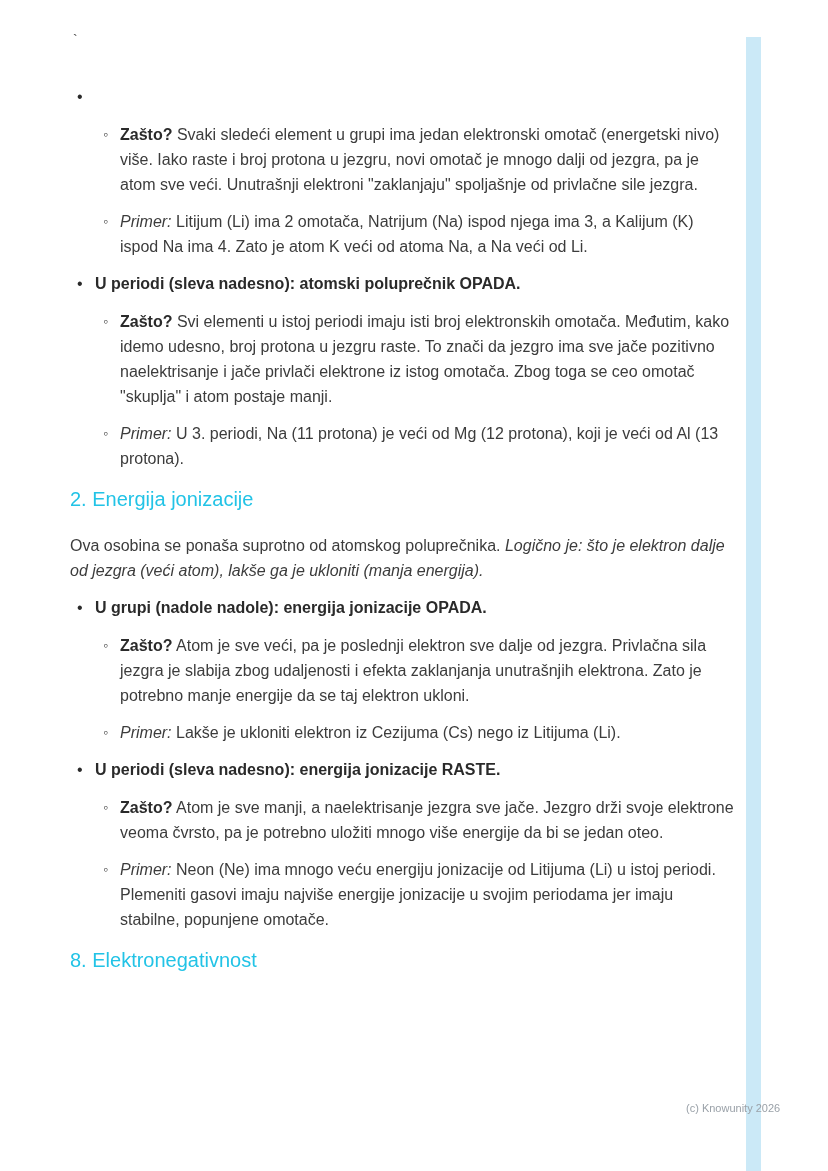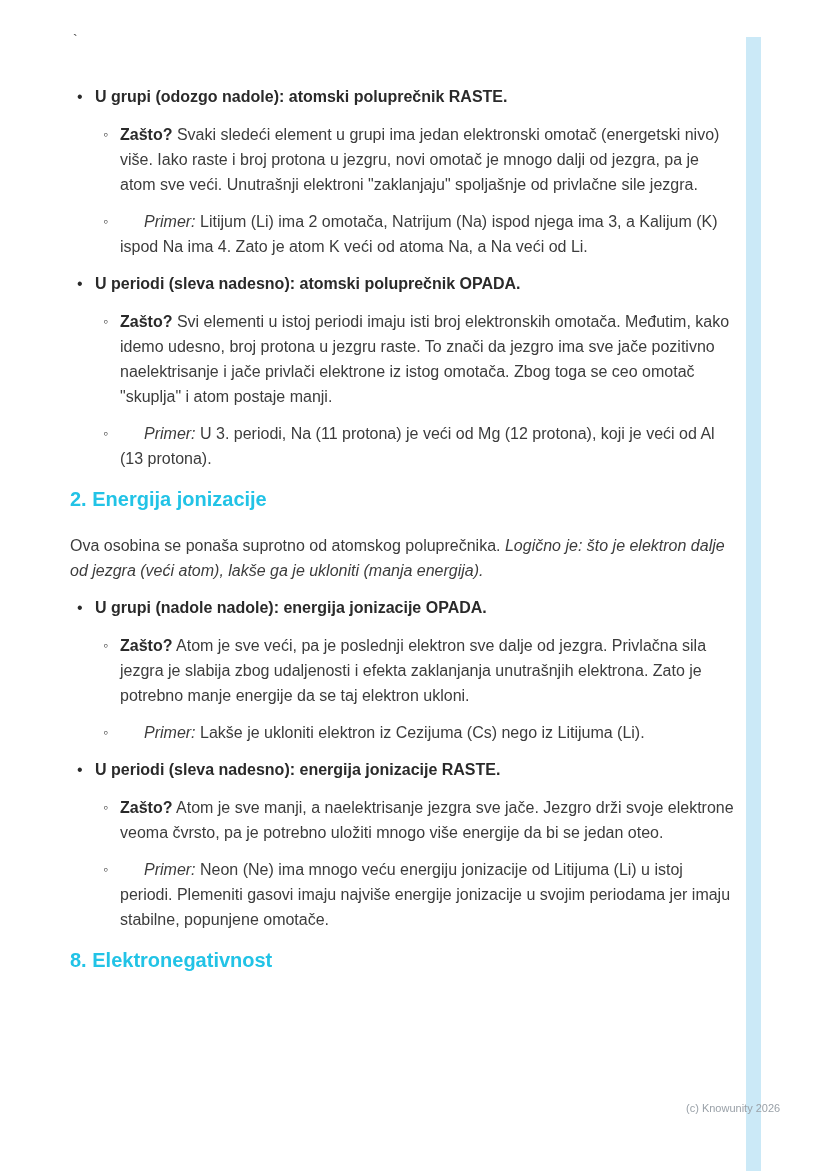--- a/index.html
+++ b/index.html
@@ -38,44 +38,43 @@
 
   .l1 { display: flex; margin-bottom: 13px; }
   .m1 { flex: none; width: 25px; padding-left: 7px; color: #2a2a2a; }
   .t1 { font-weight: bold; color: #2a2a2a; }
 
   .l2 { display: flex; margin-left: 33px; margin-bottom: 12px; }
   .m2 { flex: none; width: 17px; font-size: 14px; color: #3c3c3c; }
   .t2 { width: 616px; }
 
   .lb { font-weight: bold; color: #2a2a2a; }
-  .li { font-style: italic; margin-left: 24px; }
+  .li { font-style: italic; }
 
   .h2 {
-    font-size: 20px; line-height: 28px; font-weight: bold;
+    font-size: 20px; line-height: 28px; font-weight: normal;
     color: #22c3e6;
     margin-top: 14px; margin-bottom: 20px;
   }
   .para { margin-bottom: 12px; width: 666px; }
   .it { font-style: italic; }
 </style>
 </head>
 <body>
 
 <div class="page">
 
   <span class="stray">`</span>
 
   <div class="side-bar"></div>
 
   <div class="content">
 
     <div class="l1">
       <span class="m1">•</span>
-      <p class="t1">U grupi (odozgo nadole): atomski poluprečnik RASTE.</p>
     </div>
     <div class="l2">
       <span class="m2">◦</span>
       <p class="t2"><span class="lb">Zašto?</span><span> Svaki sledeći element u grupi ima jedan elektronski omotač (energetski nivo) više. Iako raste i broj protona u jezgru, novi omotač je mnogo dalji od jezgra, pa je atom sve veći. Unutrašnji elektroni "zaklanjaju" spoljašnje od privlačne sile jezgra.</span></p>
     </div>
     <div class="l2">
       <span class="m2">◦</span>
       <p class="t2"><span class="li">Primer:</span><span> Litijum (Li) ima 2 omotača, Natrijum (Na) ispod njega ima 3, a Kalijum (K) ispod Na ima 4. Zato je atom K veći od atoma Na, a Na veći od Li.</span></p>
     </div>
 

